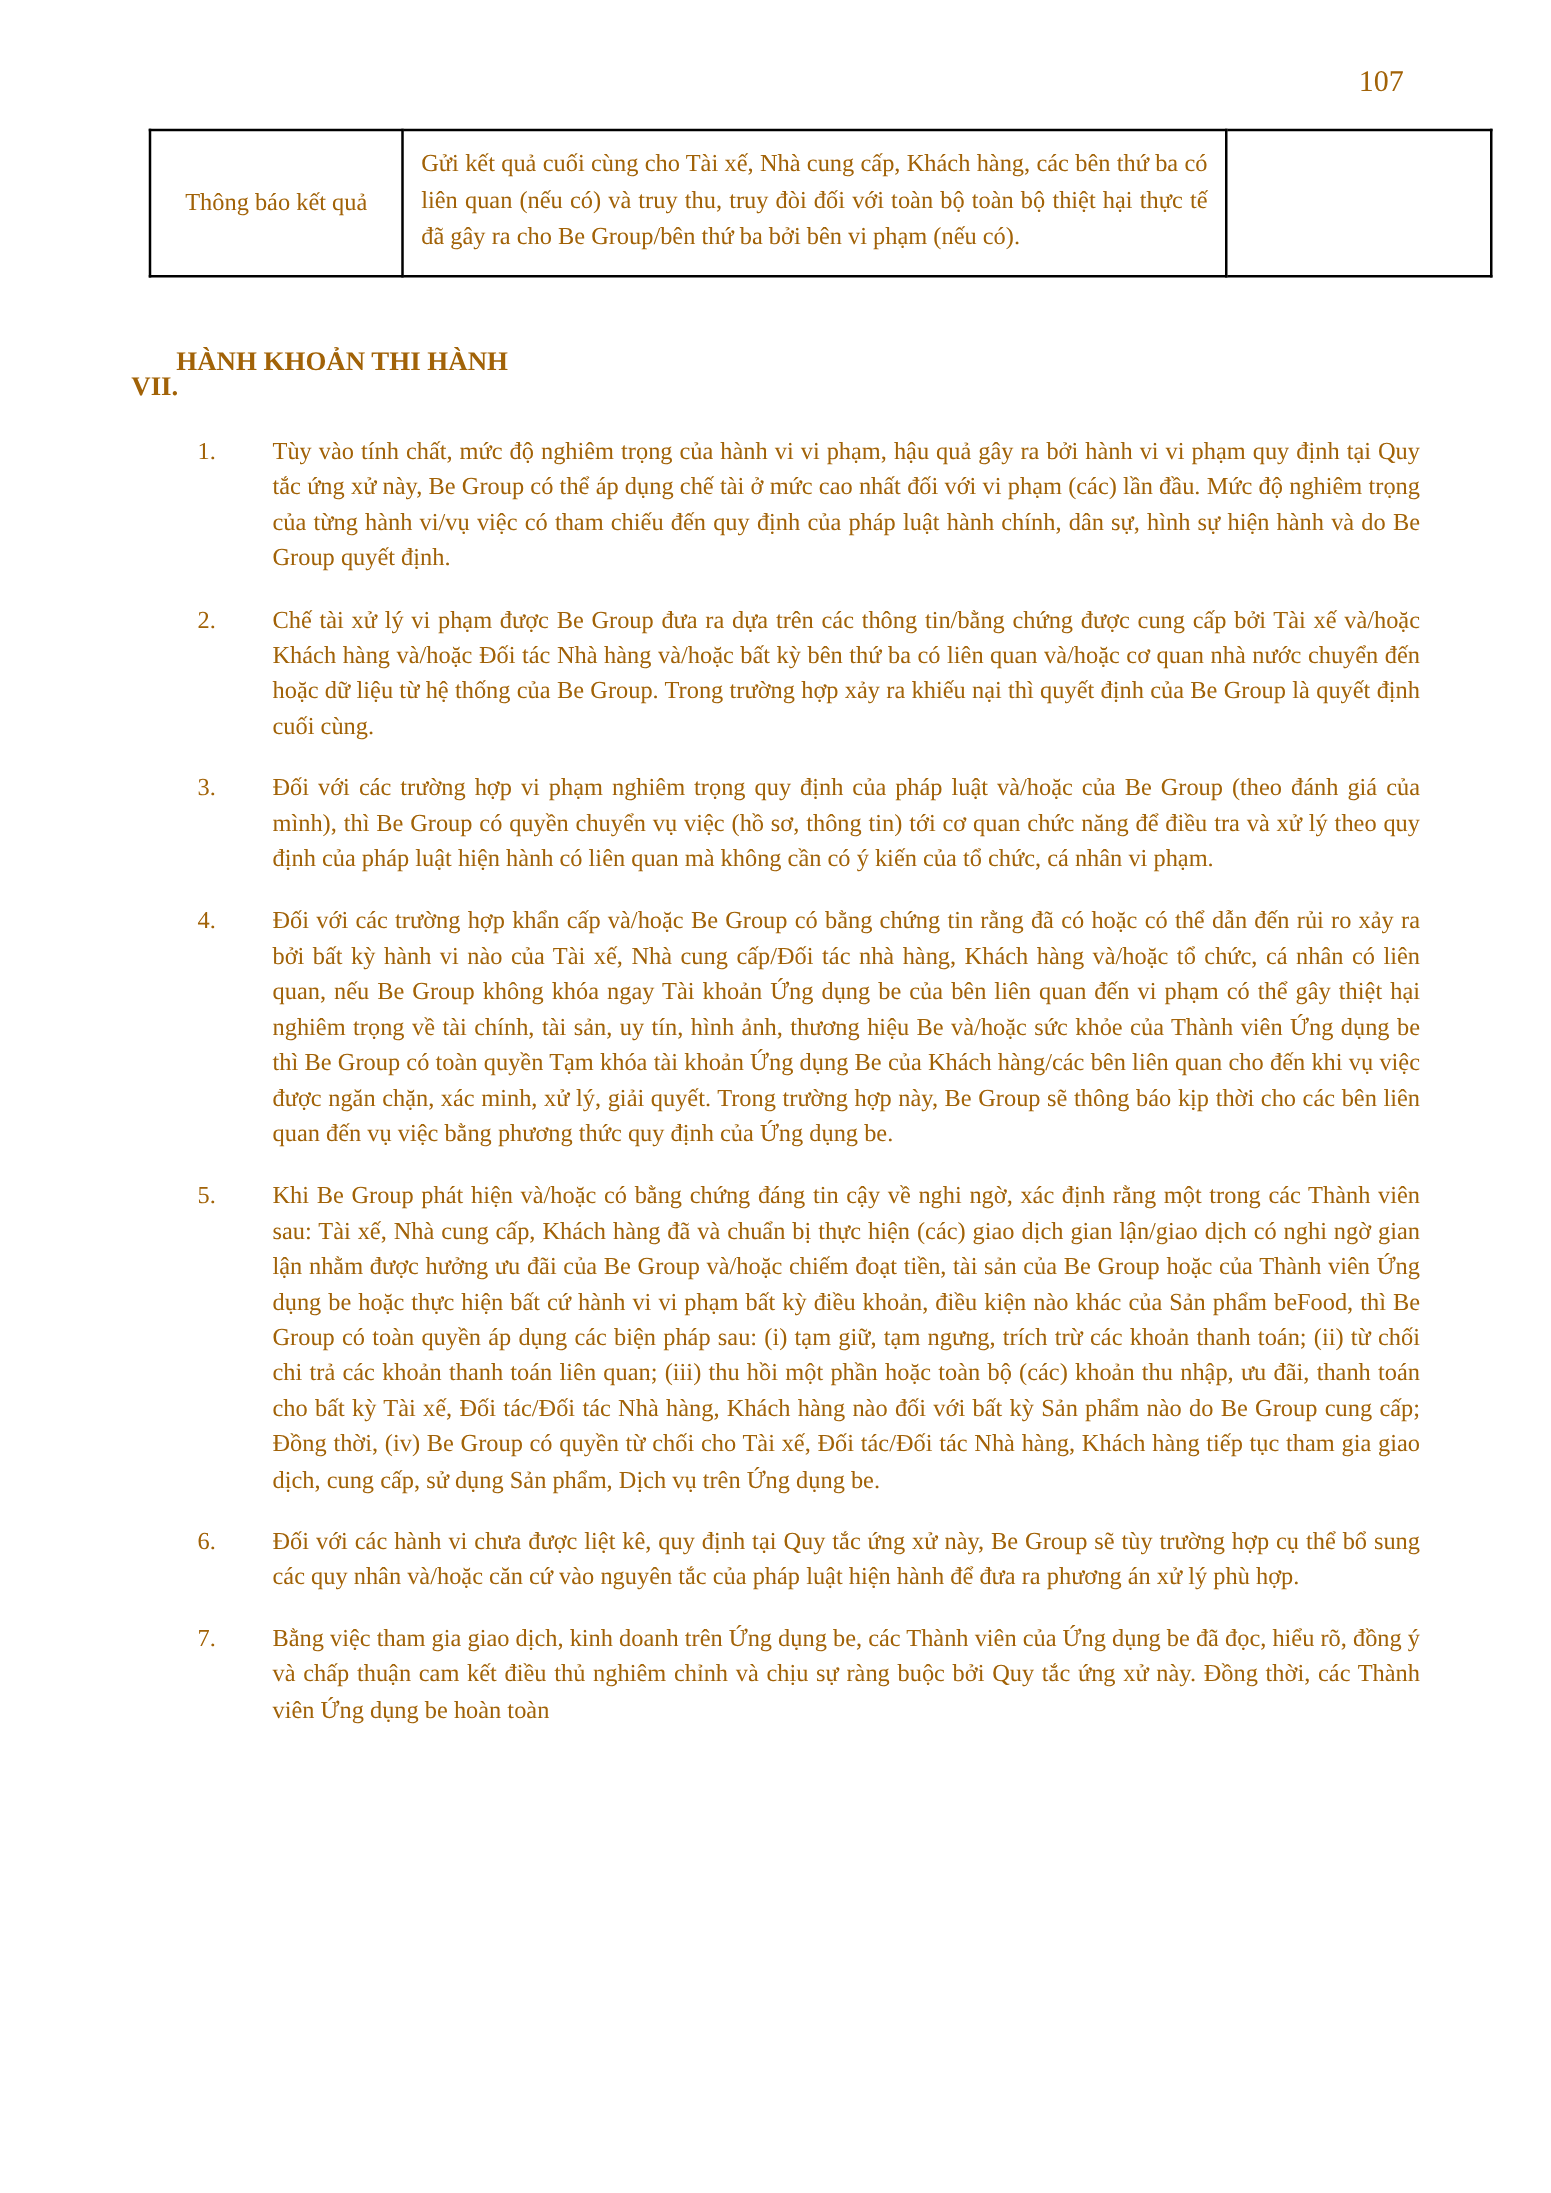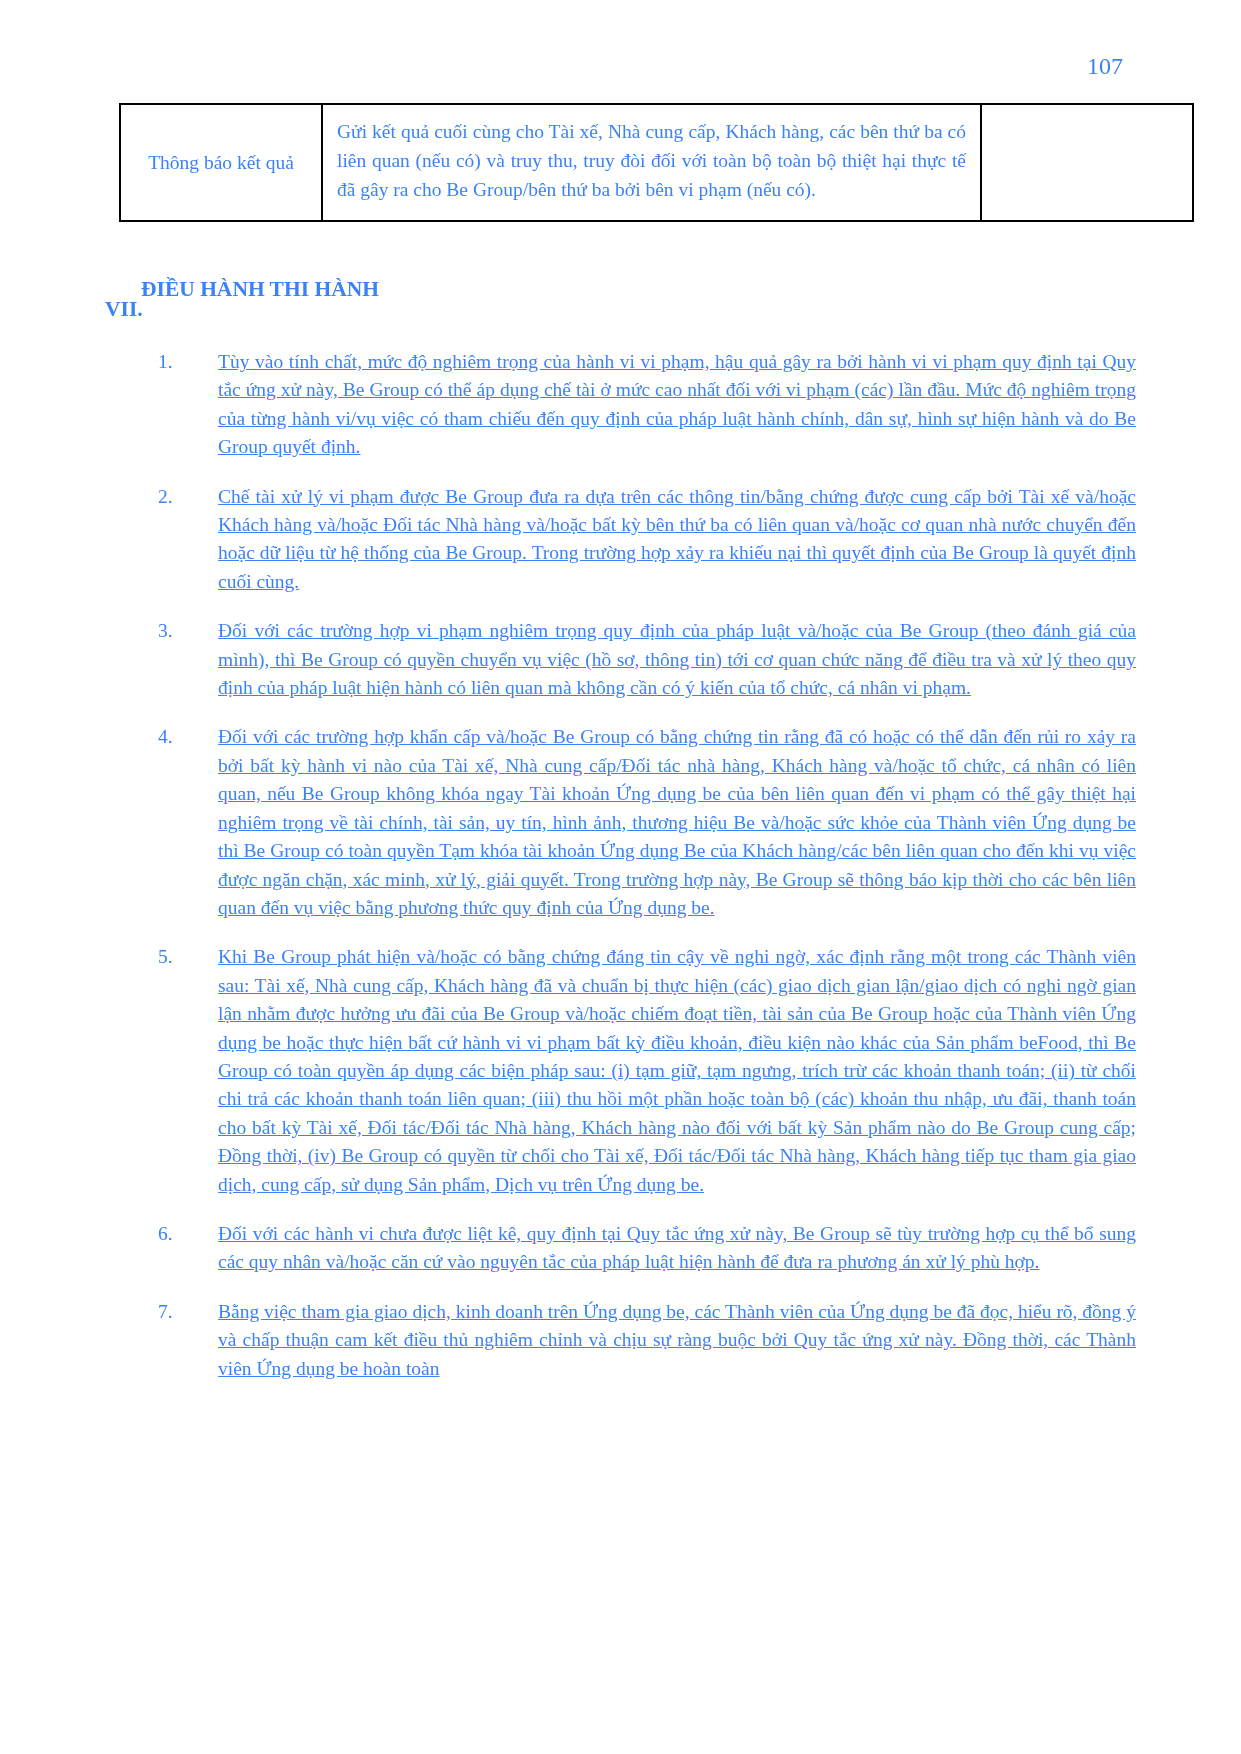--- a/index.html
+++ b/index.html
@@ -5,21 +5,21 @@
   html, body {
     margin: 0;
     padding: 0;
     background: #ffffff;
   }
   .page {
     position: relative;
     width: 1241px;
     height: 1754px;
     background: #ffffff;
-    color: #3b82f6;
+    color: #a16207;
     font-family: "Liberation Serif", serif;
     overflow: hidden;
   }
   .page-number {
     position: absolute;
     top: 52px;
     right: 118px;
     font-size: 24px;
     line-height: 28px;
   }
@@ -77,21 +77,20 @@
     font-size: 19.5px;
     line-height: 28.4px;
   }
   .list-item .num {
     flex: 0 0 60px;
     width: 60px;
   }
   .list-item .txt {
     flex: 1 1 auto;
     text-align: justify;
-    text-decoration: underline;
   }
 </style>
 </head>
 <body>
 
 <div class="page">
 
   <div class="page-number">107</div>
 
   <div class="content">
@@ -101,21 +100,21 @@
         <tr>
           <td class="cell-label">Thông báo kết quả</td>
           <td class="cell-desc">Gửi kết quả cuối cùng cho Tài xế, Nhà cung cấp, Khách hàng, các bên thứ ba có liên quan (nếu có) và truy thu, truy đòi đối với toàn bộ toàn bộ thiệt hại thực tế đã gây ra cho Be Group/bên thứ ba bởi bên vi phạm (nếu có).</td>
           <td class="cell-note"></td>
         </tr>
       </tbody>
     </table>
 
     <div class="section-heading">
       <span class="sec-num">VII.</span>
-      <span class="sec-title">ĐIỀU HÀNH THI HÀNH</span>
+      <span class="sec-title">HÀNH KHOẢN THI HÀNH</span>
     </div>
 
     <div class="list">
 
       <div class="list-item">
         <span class="num">1.</span>
         <span class="txt">Tùy vào tính chất, mức độ nghiêm trọng của hành vi vi phạm, hậu quả gây ra bởi hành vi vi phạm quy định tại Quy tắc ứng xử này, Be Group có thể áp dụng chế tài ở mức cao nhất đối với vi phạm (các) lần đầu. Mức độ nghiêm trọng của từng hành vi/vụ việc có tham chiếu đến quy định của pháp luật hành chính, dân sự, hình sự hiện hành và do Be Group quyết định.</span>
       </div>
 
       <div class="list-item">

